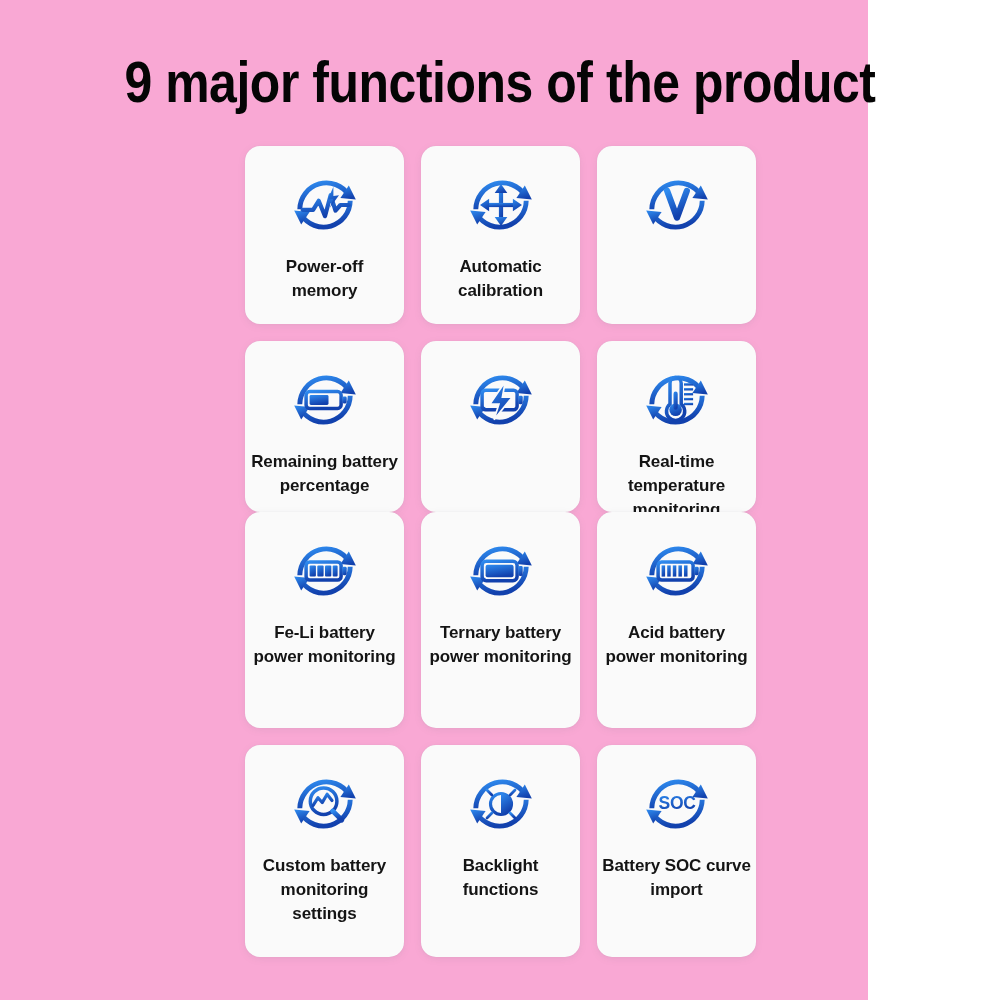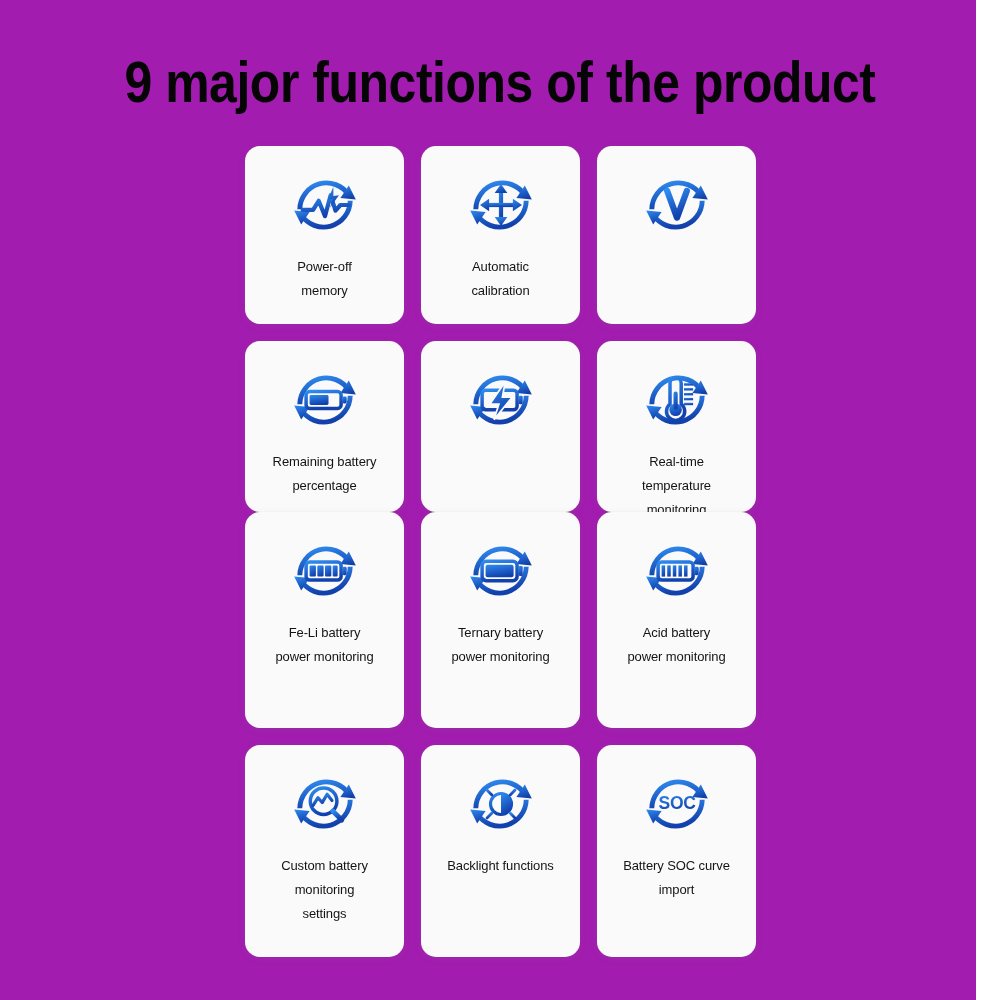--- a/index.html
+++ b/index.html
@@ -7,23 +7,23 @@
   html, body {
     width: 1000px;
     height: 1000px;
     background: #ffffff;
     font-family: "Liberation Sans", sans-serif;
     overflow: hidden;
   }
 
   .page {
     position: relative;
-    width: 976px;
+    width: 868px;
     height: 1000px;
-    background: #a21caf;
+    background: #f9a8d4;
   }
 
   .page-title {
     position: absolute;
     top: 48px;
     left: 0;
     width: 1000px;
     text-align: center;
     font-family: "Liberation Sans Narrow", "Liberation Sans", sans-serif;
     font-size: 58px;
@@ -67,24 +67,24 @@
     display: block;
     text-align: center;
   }
   .icon-wrap svg { display: block; width: 70px; height: 70px; }
 
   .card-label {
     margin-top: 15px;
     width: 100%;
     padding: 0 4px;
     text-align: center;
-    font-size: 13px;
+    font-size: 17px;
     line-height: 24px;
     color: #141414;
-    font-weight: 400;
+    font-weight: 700;
     letter-spacing: -0.1px;
   }
 </style>
 </head>
 <body>
 
 <div class="page">
 
   <div class="page-title">9 major functions of the product</div>
 

